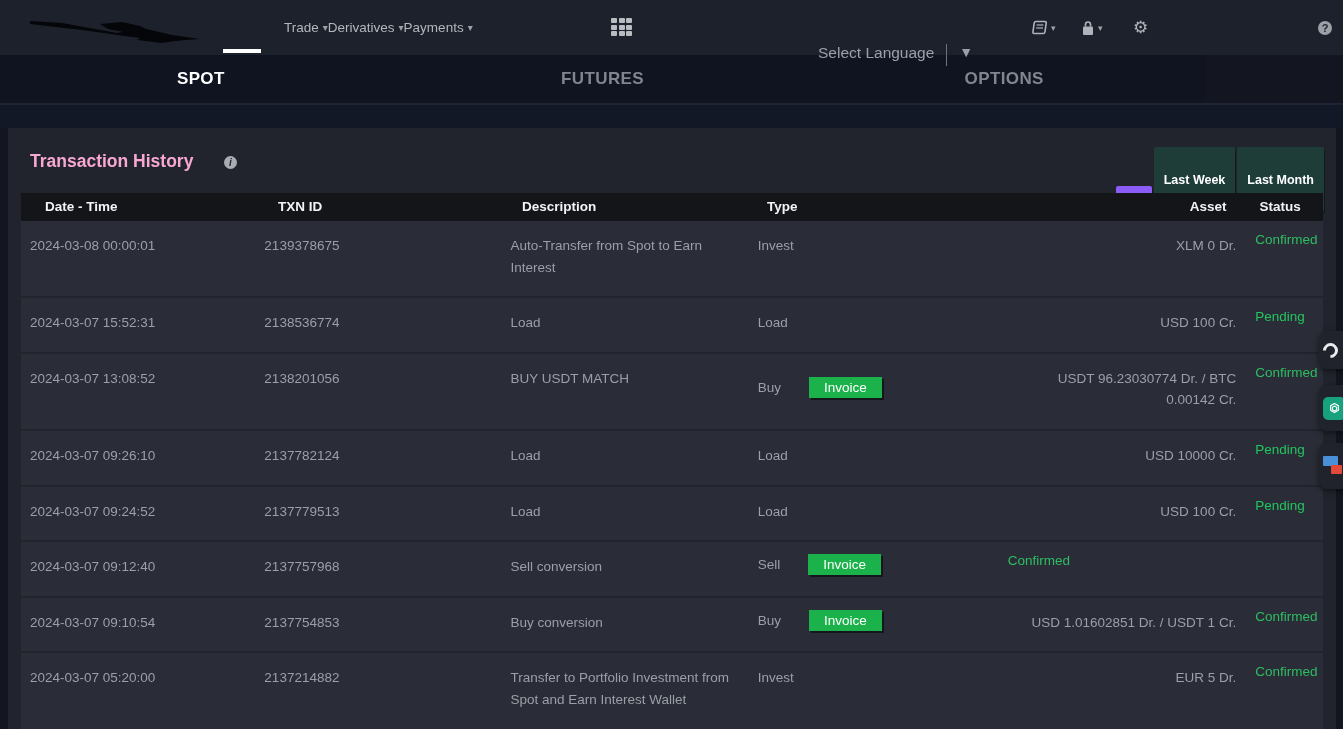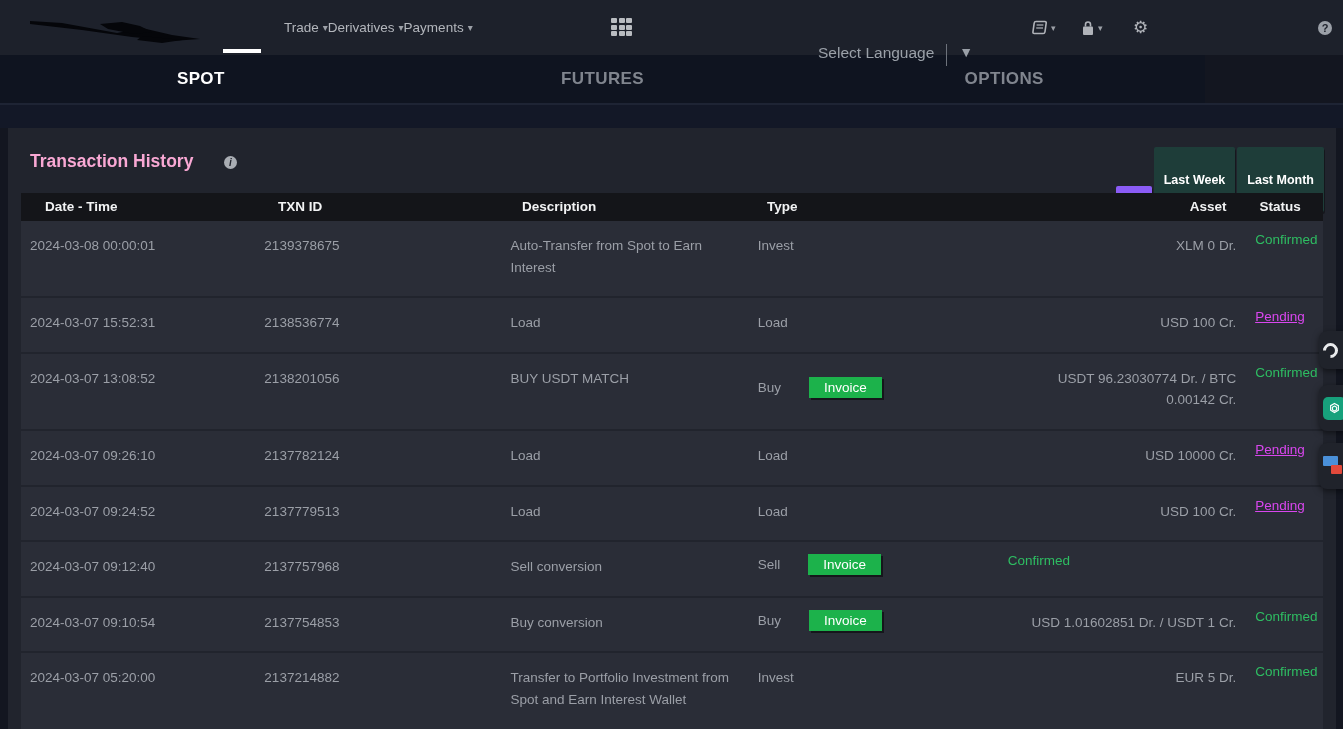--- a/index.html
+++ b/index.html
@@ -56,21 +56,21 @@
   .th { font-size:13.5px; font-weight:bold; color:#f2f3f4; padding:6px 9px 7px 9px;margin-left:15px; }
   .td { font-size:13.5px; color:#9b9fa7; padding:14px 10px 18px 9px; line-height:1.6; }
   .c1 { width:18.0%; } .c2 { width:18.9%; } .c3 { width:19.0%; }
   .c4 { width:19.2%; } .c5 { width:19.0%;text-align:right; } .c6 { width:5.9%; white-space:nowrap; }
   .typecell { display:flex; align-items:center; gap:28px; padding-top:10px; }
   .invoice-btn { border:none; font-family:inherit; font-size:13.5px; color:#ffffff; background:#1cb24b;
     padding:3px 15px; border-radius:0; cursor:pointer; box-shadow:2px 2px 0 rgba(0,0,0,.5);text-align:right; }
   .statuscell { padding-top:8px; }
   .st { font-size:13.5px; }
   .st.confirmed { color:#2ebd62; }
-  .st.pending { color:#d946ef;text-decoration:underline; }
+  .st.pending { color:#22c55e; }
 
   
   .edge-widget { position:absolute; right:-14px; width:38px; background:#20232b; border-radius:8px;
     box-shadow:0 2px 6px rgba(0,0,0,.5); display:flex; align-items:center; padding-left:4px; cursor:pointer; z-index:9; }
   .ew1 { top:331px; height:38px; }
   .ew2 { top:385px; height:46px; }
   .ew3 { top:443px; height:46px; }
   .arcglyph { width:15px; height:15px; border:3px solid #e9eaec; border-radius:50%; border-bottom-color:transparent; transform:rotate(45deg); }
   .gpt-tile { width:23px; height:23px; background:#17a17c; border-radius:5px; display:flex; align-items:center; justify-content:center; }
   .chart-tile { position:relative; width:22px; height:20px; }

